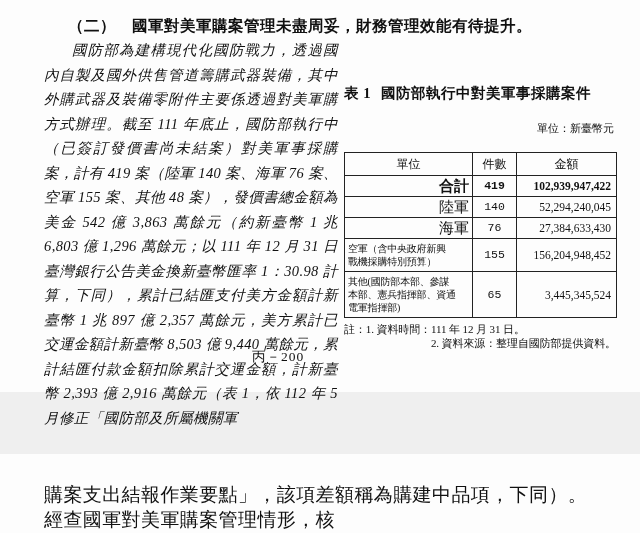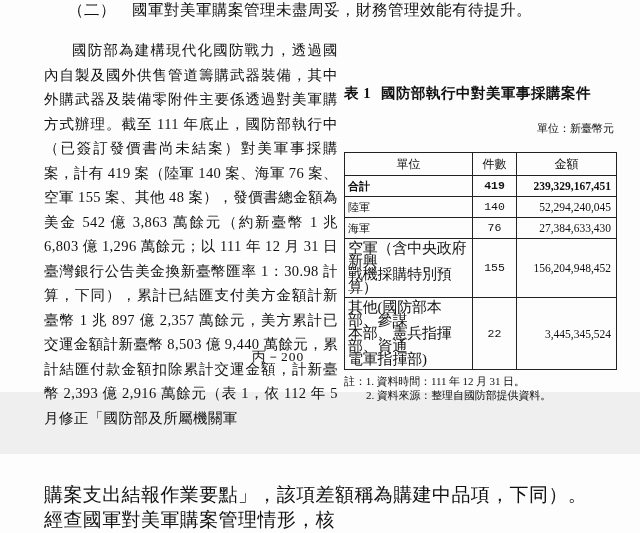--- a/index.html
+++ b/index.html
@@ -40,37 +40,38 @@
     left: 0; top: 454px;
     width: 640px;
     height: 79px;
     background: #fdfdfd;
   }
 
   
   .doc-heading {
     position: absolute;
     left: 68px;
-    top: 0;
+    top: 16px;
     width: 520px;
     font-size: 15.5px;
-    font-weight: normal;
+    font-weight: bold;
     letter-spacing: 0.5px;
     white-space: nowrap;
   }
   .doc-heading .num {
     margin-right: 16px;
   }
 
   
   .body-col {
     position: absolute;
     left: 44px;
     top: 38px;
     width: 294px;
+    font-style: italic;
   }
   .body-col p {
     margin: 0;
     font-size: 14.5px;
     line-height: 24.5px;
     text-align: justify;
     text-justify: inter-ideograph;
     letter-spacing: 0.4px;
   }
   .body-col p.indent {
@@ -124,26 +125,26 @@
     line-height: 14px;
     vertical-align: middle;
   }
   table.data th {
     text-align: center;
     font-weight: normal;
     font-size: 12px;
     padding: 4px 2px;
   }
   table.data td.c1 {
-    text-align: left;
-    font-size: 11px;
+    text-align: right;
+    font-size: 15px;
   }
   table.data td.c1.lead {
     text-align: left;
-    font-size: 15px;
+    font-size: 10px;
     line-height: 13px;
     letter-spacing: -0.2px;
   }
   table.data td.c2 {
     text-align: center;
     font-size: 11.5px;
     font-family: Liberation Mono, monospace;
   }
   table.data td.c3 {
     text-align: right;
@@ -161,20 +162,21 @@
     margin-top: 4px;
     font-size: 11px;
     line-height: 14px;
     letter-spacing: -0.1px;
   }
   .table-notes .note-line {
     white-space: nowrap;
   }
   .table-notes .note-line.sub {
     padding-left: 22px;
+    text-align: right;
   }
 
   
   .bottom-col {
     position: absolute;
     left: 44px;
     top: 482px;
     width: 552px;
   }
   .bottom-col p {
@@ -218,40 +220,40 @@
         <tr>
           <th>單位</th>
           <th>件數</th>
           <th>金額</th>
         </tr>
       </thead>
       <tbody>
           <tr class="total">
             <td class="c1">合計</td>
             <td class="c2">419</td>
-            <td class="c3">239,329,167,451</td>
+            <td class="c3">102,939,947,422</td>
           </tr>
           <tr>
             <td class="c1">陸軍</td>
             <td class="c2">140</td>
             <td class="c3">52,294,240,045</td>
           </tr>
           <tr>
             <td class="c1">海軍</td>
             <td class="c2">76</td>
             <td class="c3">27,384,633,430</td>
           </tr>
           <tr>
             <td class="c1 lead">空軍（含中央政府新興<br>戰機採購特別預算）</td>
             <td class="c2">155</td>
             <td class="c3">156,204,948,452</td>
           </tr>
           <tr>
             <td class="c1 lead">其他(國防部本部、參謀<br>本部、憲兵指揮部、資通<br>電軍指揮部)</td>
-            <td class="c2">22</td>
+            <td class="c2">65</td>
             <td class="c3">3,445,345,524</td>
           </tr>
         </tbody>
     </table>
     <div class="table-notes">
       <div class="note-line">註：1. 資料時間：111 年 12 月 31 日。</div>
       <div class="note-line sub">2. 資料來源：整理自國防部提供資料。</div>
     </div>
   </div>
 

